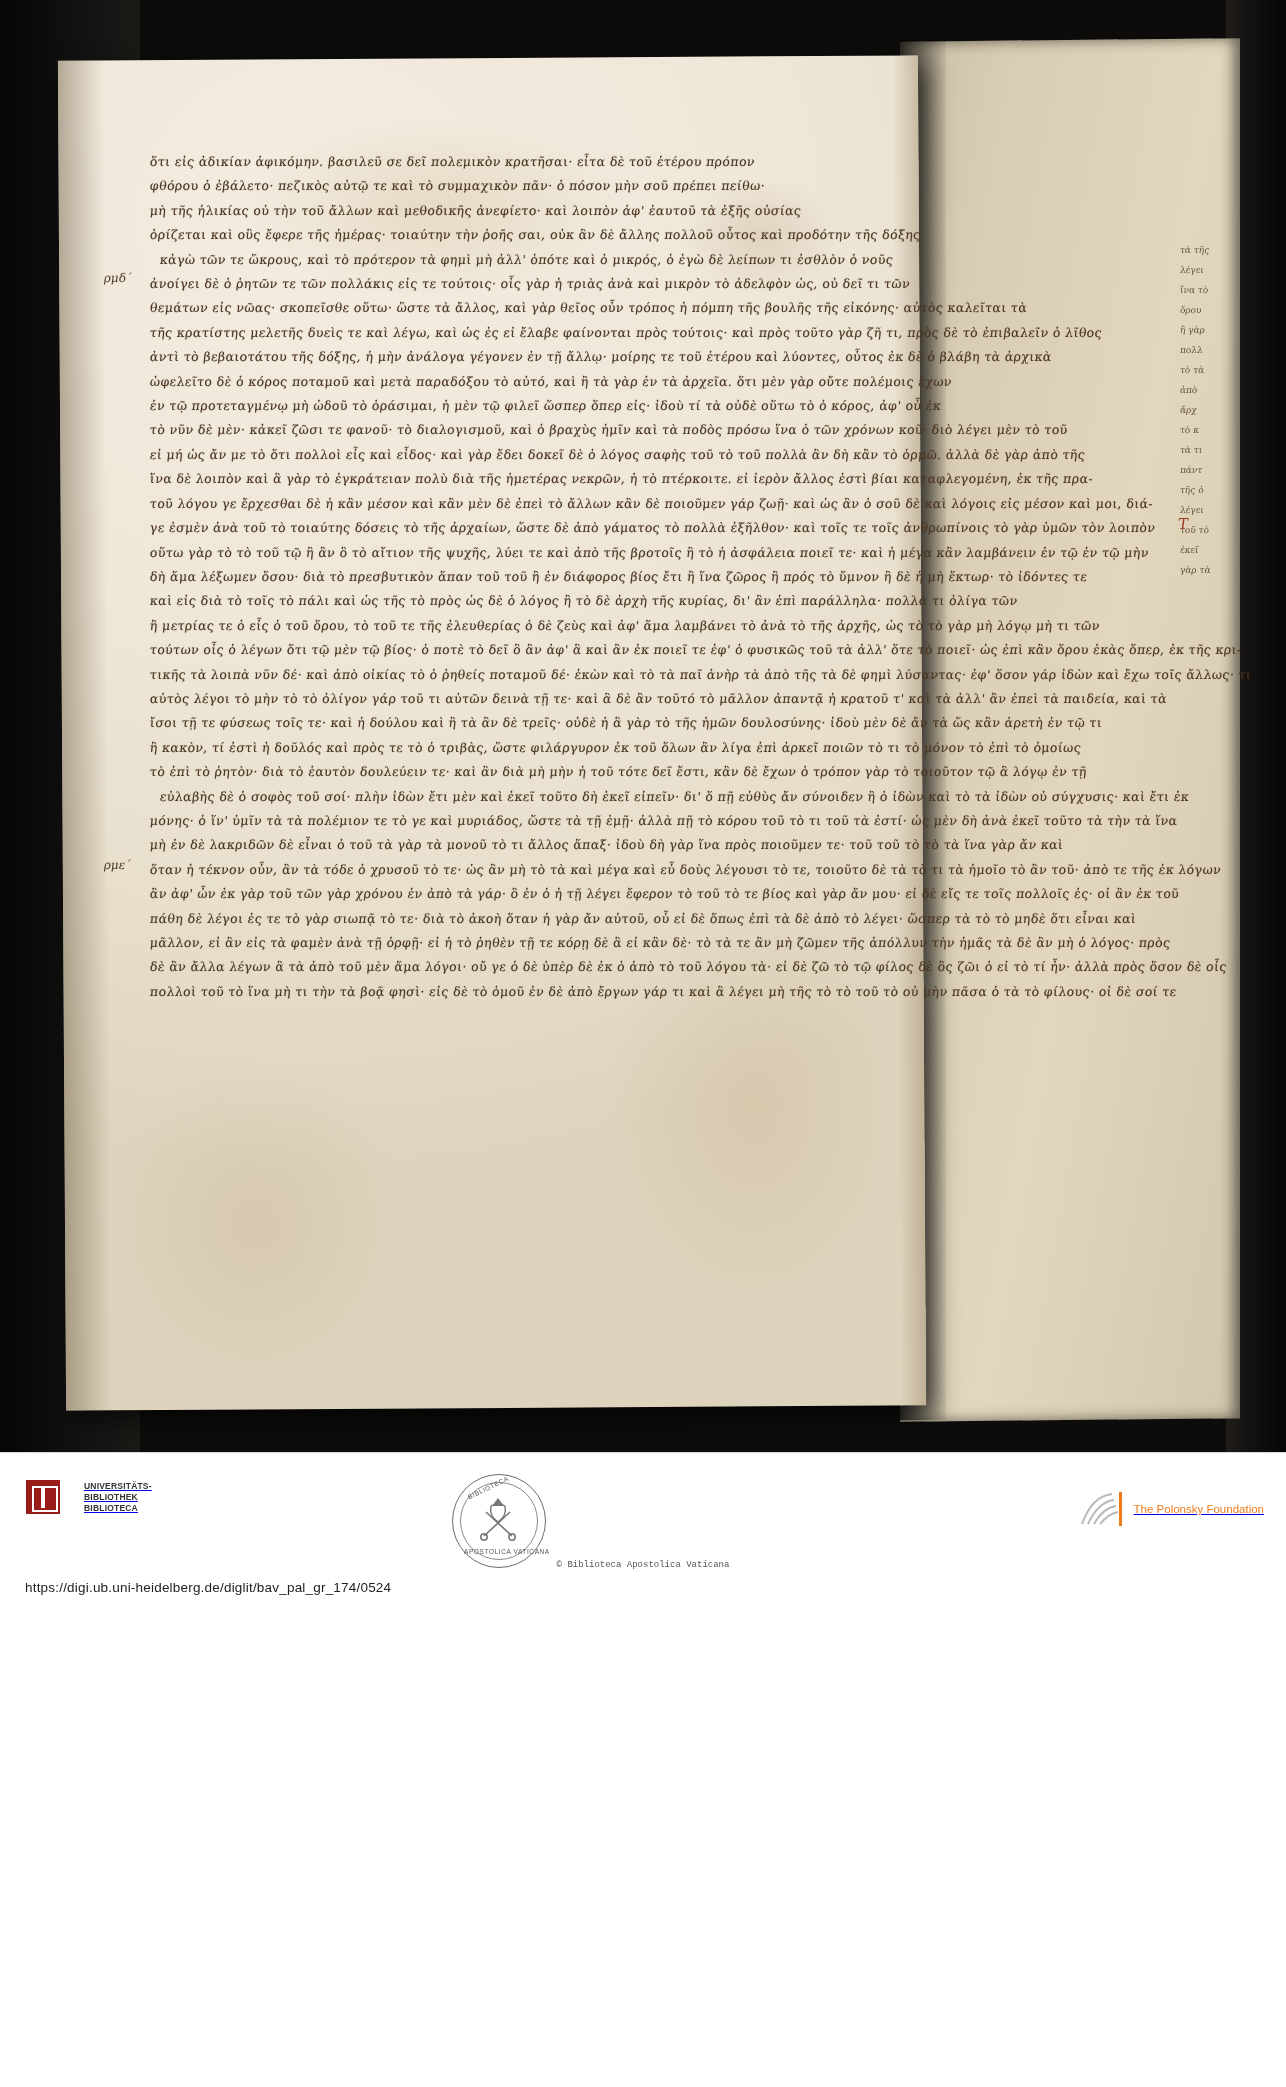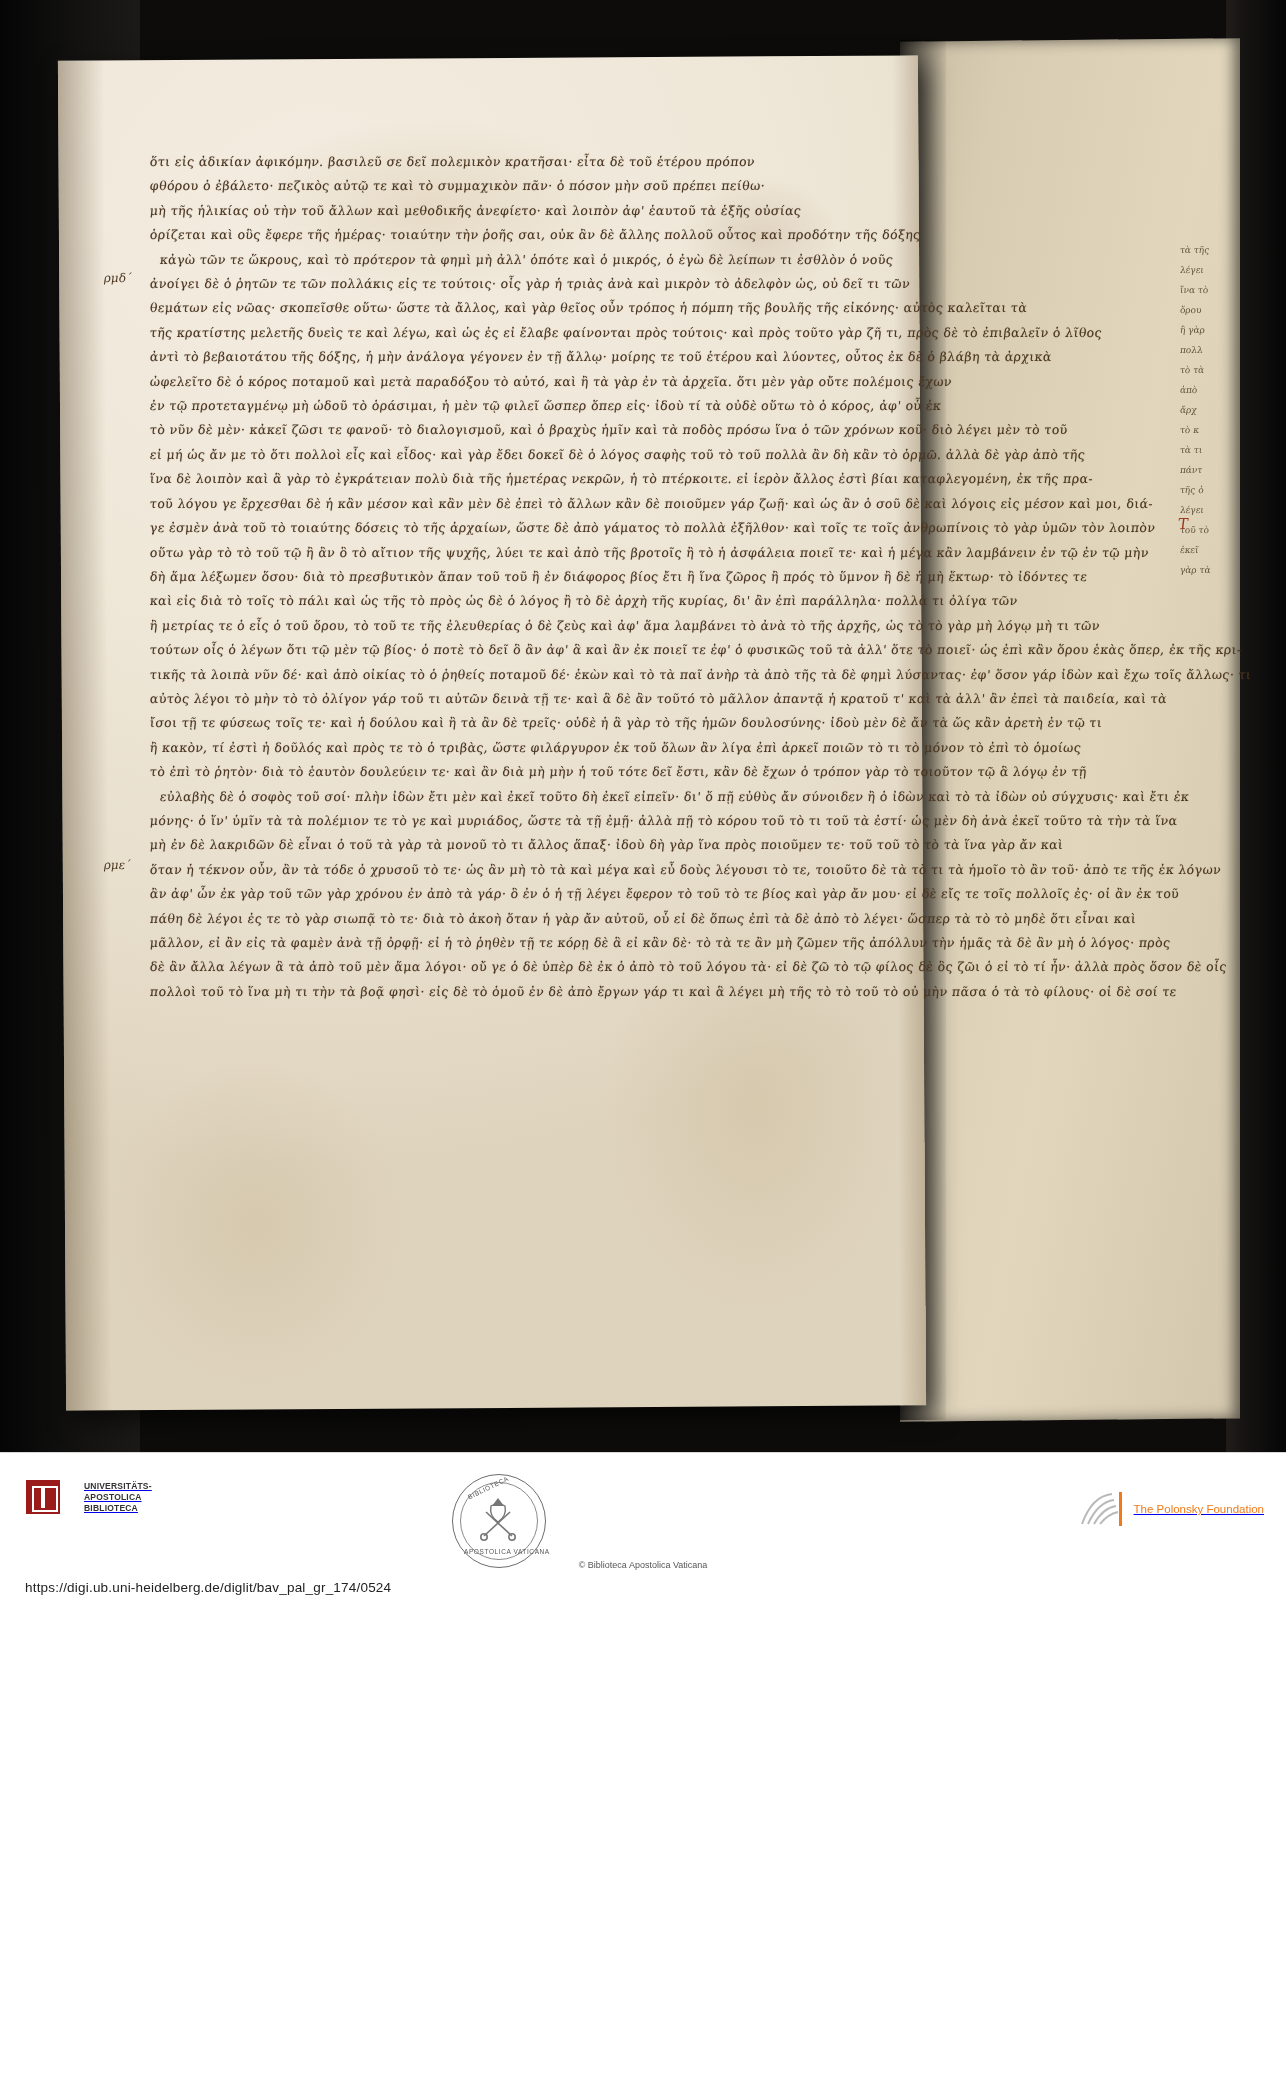--- a/index.html
+++ b/index.html
@@ -270,21 +270,21 @@
     font-weight: normal;
     color: #f07a1a;
     white-space: nowrap;
   }
 
   .credit {
     position: absolute;
     left: 0; top: 108px;
     width: 1286px;
     text-align: center;
-    font-family: Liberation Sans, sans-serif;
+    font-family: Liberation Mono, monospace;
     font-size: 9px;
     color: #555555;
   }
   .url {
     position: absolute;
     left: 0; top: 128px;
     width: 1286px;
     text-align: left;
     font-family: "Liberation Sans", sans-serif;
     font-size: 13.5px;
@@ -379,21 +379,21 @@
 
   <div class="footer">
     <div class="footer-rule"></div>
 
     <div class="logos">
 
       <a class="ub-logo" href="#">
         <span class="ub-mark"></span>
         <span class="ub-text">
           <span>UNIVERSITÄTS-</span><br>
-          <span>APOSTOLICA</span><br>
+          <span>BIBLIOTHEK</span><br>
           <span>BIBLIOTECA</span>
         </span>
       </a>
 
       <a class="vat-logo" href="#">
         <span class="vat-ring"></span>
         <span class="vat-ring2"></span>
         <span class="vat-keys">
           <svg width="44" height="46" viewBox="0 0 44 46">
             <path d="M22 2 L16 10 L28 10 Z" fill="#777"></path>

